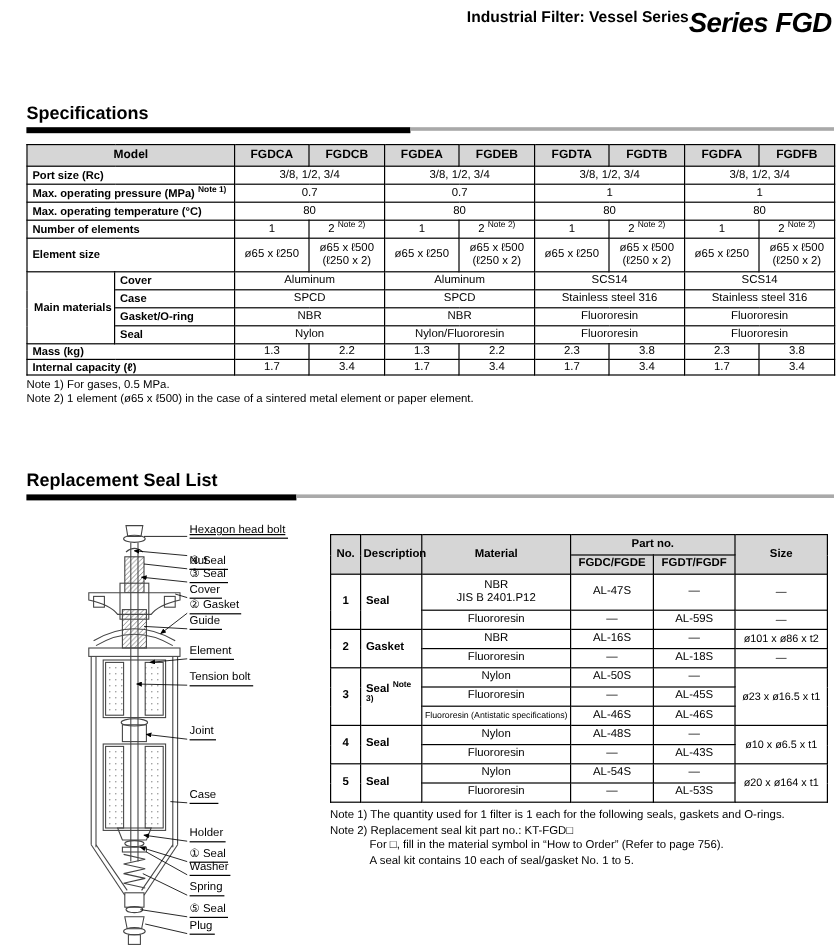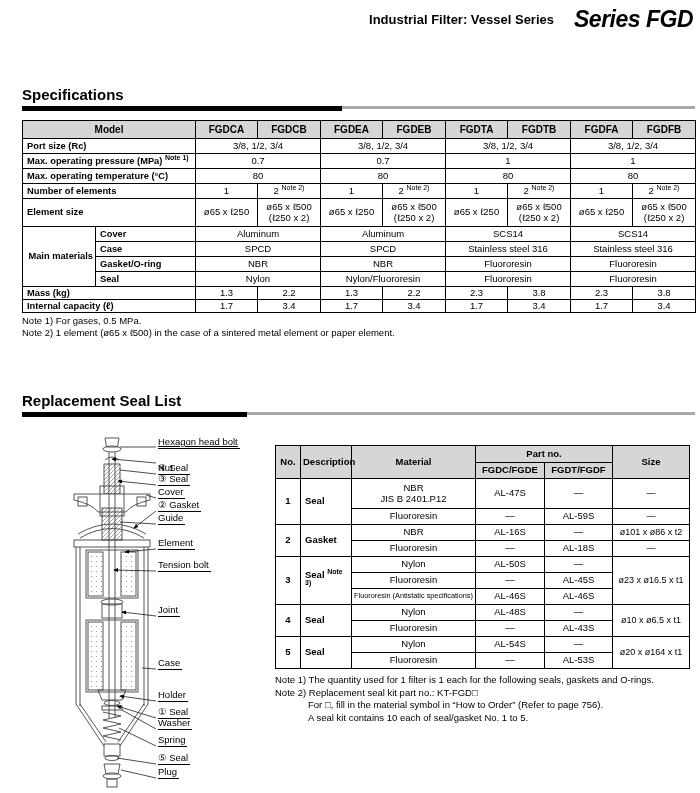--- a/index.html
+++ b/index.html
@@ -2,21 +2,21 @@
 <html><head>
 <meta charset="utf-8">
 <style>
   * { margin:0; padding:0; box-sizing:border-box; }
   html,body { background:#fff; }
   .page {
     position:relative; width:700px; height:793px; background:#fff;
     font-family:"Liberation Sans", sans-serif; color:#000; overflow:hidden;
   }
   
-  .top-header { position:absolute; top:6px; right:7px; display:flex; align-items:center; gap:20px; }
+  .top-header { position:absolute; top:6px; right:7px; display:flex; align-items:flex-start; gap:0; }
   .doc-subtitle { font-size:13px; font-weight:bold; }
   .doc-series  { font-size:23px; font-weight:bold; font-style:italic; letter-spacing:-.5px; }
 
   
   .section { position:absolute; left:22px; width:673px; }
   .section h2 { font-size:15px; font-weight:bold; margin-bottom:3px; }
   .rule { display:flex; align-items:flex-start; }
   .rule .black { height:5px; background:#000; }
   .rule .gray  { height:3px; background:#a9a9a9; flex:1; }
 

